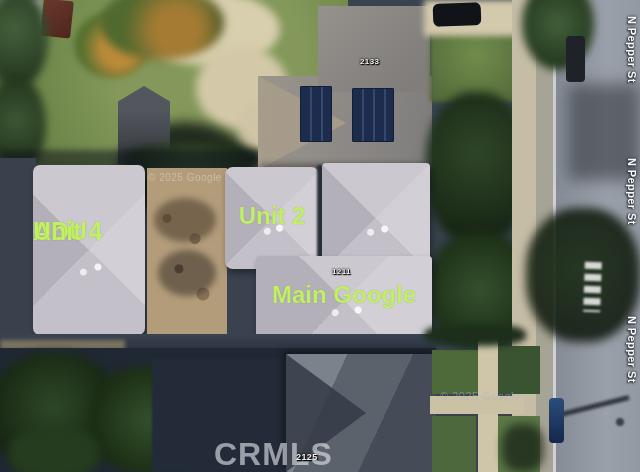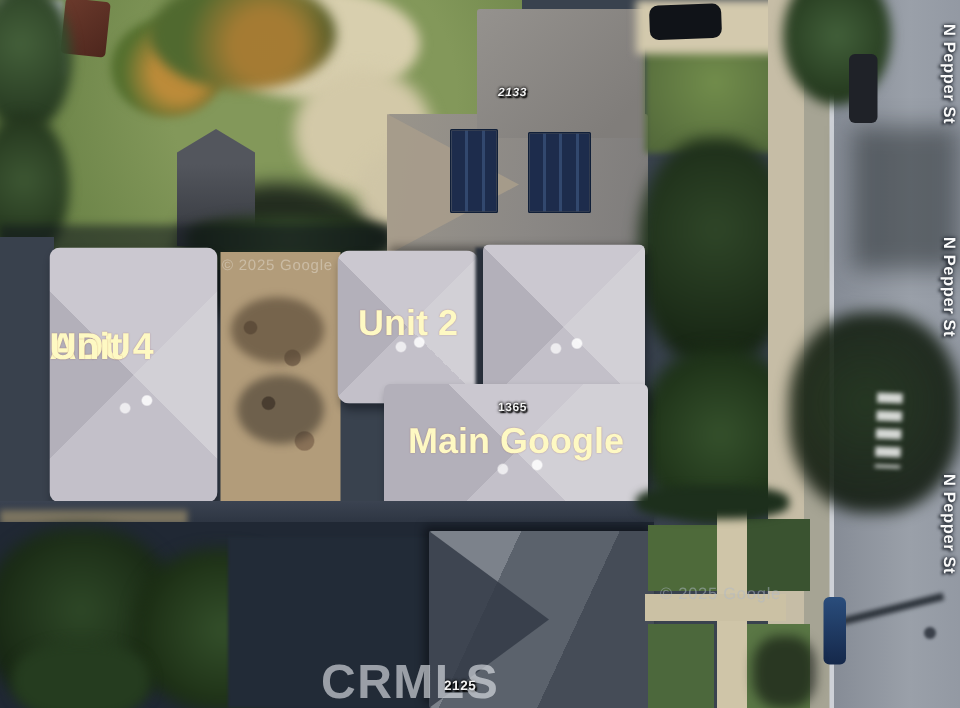--- a/index.html
+++ b/index.html
@@ -114,31 +114,31 @@
   #lawnBR1{left:432px;top:350px;width:46px;height:44px;background:#4e6a3a;}
   #lawnBR2{left:480px;top:346px;width:60px;height:48px;background:#3a5330;}
   #walkV{left:478px;top:338px;width:20px;height:134px;background:#cfc5a8;}
   #walkH{left:430px;top:396px;width:94px;height:18px;background:#cbc1a4;}
   #lawnBR3{left:432px;top:416px;width:44px;height:56px;background:#4c683c;}
   #lawnBR4{left:498px;top:416px;width:42px;height:56px;background:#5a7745;}
   #shadowBR{left:502px;top:424px;width:42px;height:48px;border-radius:40%;filter:blur(4px);background:rgba(16,22,16,.65);}
   #hedgeBR{left:424px;top:324px;width:102px;height:22px;border-radius:40%;filter:blur(3px);background:#1d2f1c;}
 
   
-  .redlbl{color:#fef9c3;font-weight:bold;text-align:center;line-height:1.08;
+  .redlbl{color:#bef264;font-weight:bold;text-align:center;line-height:1.08;
     text-shadow:0 0 1px rgba(120,10,10,.35);}
   #lblUnit1{left:33px;top:218px;width:112px;font-size:25px;}
   #lblUnit2{left:222px;top:203px;width:100px;font-size:24px;}
   #lblMain{left:254px;top:282px;width:180px;font-size:24px;}
   .streetlbl{left:620px;width:18px;writing-mode:vertical-rl;color:#fafafa;font-size:11px;font-weight:bold;
     letter-spacing:.4px;text-shadow:0 0 3px rgba(42,48,58,.95),0 0 2px rgba(42,48,58,.9),1px 1px 2px rgba(30,34,42,.9);}
   #st1{top:16px;} #st2{top:158px;} #st3{top:316px;}
   .addr{color:#f2f2f2;font-size:8px;font-weight:bold;letter-spacing:.4px;
     text-shadow:0 0 2px #000,0 0 2px #000,1px 1px 1px #000;}
-  #ad1{left:332px;top:57px;font-style:italic;} #ad2{left:332px;top:267px;} #ad3{left:296px;top:452px;font-size:9px;}
+  #ad1{left:360px;top:57px;} #ad2{left:332px;top:267px;} #ad3{left:296px;top:452px;font-size:9px;}
   #crmls{left:214px;top:436px;font-size:32px;font-weight:600;letter-spacing:1px;
     color:rgba(228,230,236,.62);}
   .gwm{font-size:10px;color:rgba(255,255,255,.32);letter-spacing:.5px;}
   #gwm1{left:148px;top:172px;}
   #gwm2{left:440px;top:390px;color:rgba(175,185,200,.5);font-size:11px;}
 </style>
 </head>
 <body>
 
 <div id="stage">
@@ -216,19 +216,19 @@
     <div>Unit 4</div>
   </div>
   <div id="lblUnit2" class="redlbl">Unit 2</div>
   <div id="lblMain" class="redlbl">Main Google</div>
 
   <div id="st1" class="streetlbl">N Pepper St</div>
   <div id="st2" class="streetlbl">N Pepper St</div>
   <div id="st3" class="streetlbl">N Pepper St</div>
 
   <div id="ad1" class="addr">2133</div>
-  <div id="ad2" class="addr">1365</div>
+  <div id="ad2" class="addr">1211</div>
   <div id="ad3" class="addr">2125</div>
 
   <div id="crmls">CRMLS</div>
   <div id="gwm1" class="gwm">© 2025 Google</div>
   <div id="gwm2" class="gwm">© 2025 Google</div>
 </div>
 
 </body></html>

